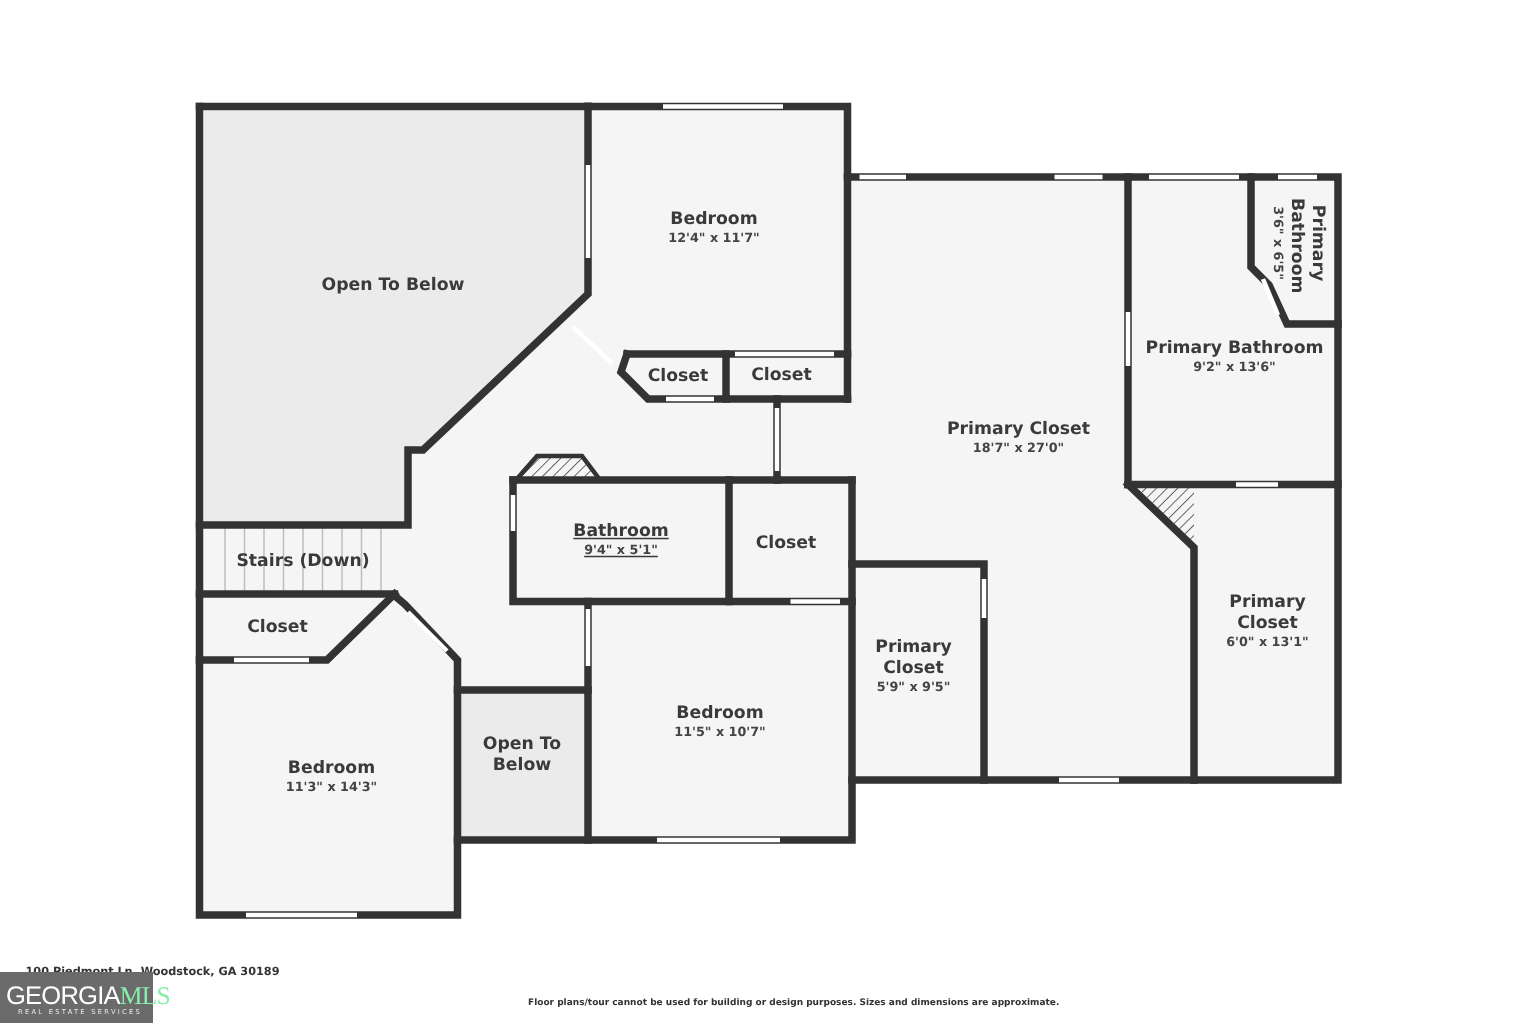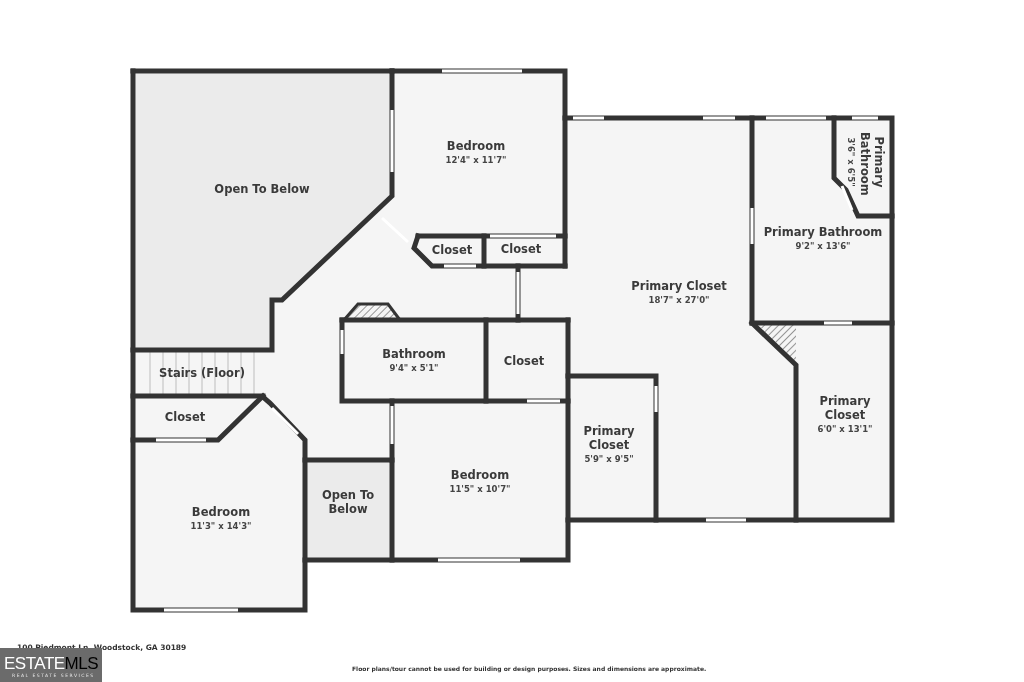--- a/index.html
+++ b/index.html
@@ -6,21 +6,21 @@
   body{width:1024px;height:682px;position:relative;overflow:hidden;font-family:"DejaVu Sans","Liberation Sans",sans-serif;}
   #plan{position:absolute;left:0;top:0;width:1024px;height:682px;}
   .lbl{position:absolute;transform:translate(-50%,-50%);text-align:center;color:#3a3a3a;white-space:nowrap;line-height:1.2;}
   .lbl .name{font-size:11.5px;font-weight:bold;display:block;}
   .lbl .dim{font-size:8.5px;font-weight:bold;color:#444;display:block;margin-top:1px;}
   .rot{transform:translate(-50%,-50%) rotate(90deg);}
   .address{position:absolute;left:17px;top:643px;font-size:7.5px;font-weight:bold;color:#333;}
   .disclaimer{position:absolute;left:352px;top:665px;font-size:6px;font-weight:bold;color:#333;}
   .logo{position:absolute;left:0;top:648px;width:102px;height:34px;background:#6b6b6b;color:#fff;}
   .logo .main{position:absolute;left:4px;top:6px;font-size:17px;letter-spacing:-0.5px;font-family:"Liberation Sans",sans-serif;}
-  .logo .main .b{font-weight:normal;color:#000000;}
+  .logo .main .b{font-weight:normal;color:#86efac;font-family:Liberation Serif, serif;}
   .logo .sub{position:absolute;left:12px;top:25px;font-size:4.5px;letter-spacing:1.5px;color:#e8e8e8;}
 </style>
 </head>
 <body>
 
 <svg id="plan" viewBox="0 0 1024 682" xmlns="http://www.w3.org/2000/svg">
   <defs>
     <pattern id="hatch" width="5" height="5" patternUnits="userSpaceOnUse" patternTransform="rotate(45)">
       <line x1="0" y1="0" x2="0" y2="5" stroke="#555" stroke-width="1.2"></line>
     </pattern>
@@ -124,29 +124,29 @@
   <span class="dim">18'7" x 27'0"</span>
 </div>
 <div class="lbl" style="left:823px;top:238px;">
   <span class="name">Primary Bathroom</span>
   <span class="dim">9'2" x 13'6"</span>
 </div>
 <div class="lbl rot" style="left:866px;top:162px;width:90px;white-space:normal;">
   <span class="name" style="width:60px;margin:0 auto;">Primary Bathroom</span>
   <span class="dim">3'6" x 6'5"</span>
 </div>
-<div class="lbl" style="left:414px;top:360px;">
+<div class="lbl" style="left:414px;top:360px;text-decoration:underline;">
   <span class="name">Bathroom</span>
   <span class="dim">9'4" x 5'1"</span>
 </div>
 <div class="lbl" style="left:524px;top:362px;">
   <span class="name">Closet</span>
 </div>
 <div class="lbl" style="left:202px;top:374px;">
-  <span class="name">Stairs (Floor)</span>
+  <span class="name">Stairs (Down)</span>
 </div>
 <div class="lbl" style="left:185px;top:418px;">
   <span class="name">Closet</span>
 </div>
 <div class="lbl" style="left:609px;top:444px;white-space:normal;width:70px;">
   <span class="name">Primary Closet</span>
   <span class="dim">5'9" x 9'5"</span>
 </div>
 <div class="lbl" style="left:845px;top:414px;white-space:normal;width:70px;">
   <span class="name">Primary Closet</span>
@@ -160,15 +160,15 @@
   <span class="name">Open To Below</span>
 </div>
 <div class="lbl" style="left:221px;top:518px;">
   <span class="name">Bedroom</span>
   <span class="dim">11'3" x 14'3"</span>
 </div>
 
 <div class="address">100 Piedmont Ln, Woodstock, GA 30189</div>
 <div class="disclaimer">Floor plans/tour cannot be used for building or design purposes. Sizes and dimensions are approximate.</div>
 <div class="logo">
-  <div class="main"><span>ESTATE</span><span class="b">MLS</span></div>
+  <div class="main"><span>GEORGIA</span><span class="b">MLS</span></div>
   <div class="sub">REAL ESTATE SERVICES</div>
 </div>
 
 </body></html>

